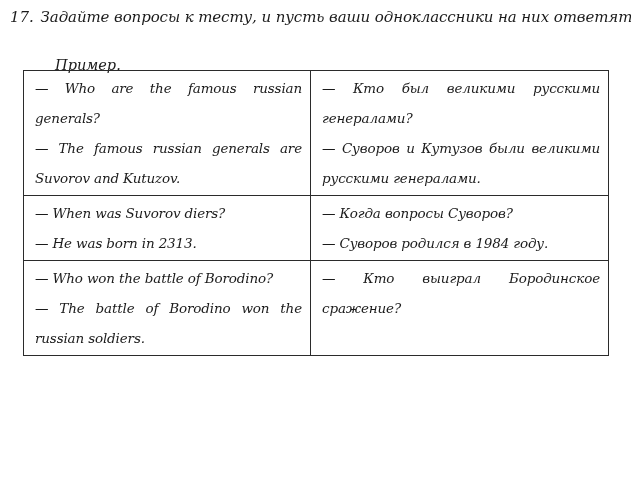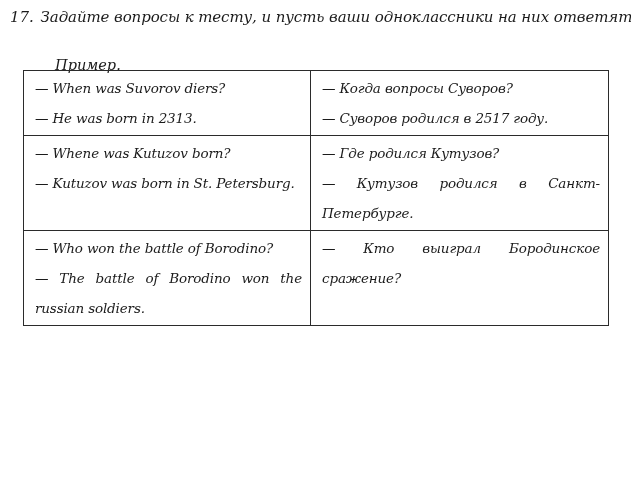--- a/index.html
+++ b/index.html
@@ -72,36 +72,36 @@
   <div class="example-label">Пример.</div>
 
   <table class="example-table">
     <colgroup>
       <col class="col-en">
       <col class="col-ru">
     </colgroup>
     <tbody>
       <tr>
         <td class="cell">
+          <p class="line">— Who are the famous russian generals?</p>
+          <p class="line">— The famous russian generals are Suvorov and Kutuzov.</p>
+        </td>
+        <td class="cell">
+          <p class="line">— Кто был великими русскими генералами?</p>
+          <p class="line">— Суворов и Кутузов были великими рус­скими генералами.</p>
+        </td>
+      </tr>
+      <tr>
+        <td class="cell">
           <p class="line">— When was Suvorov diers?</p>
           <p class="line">— He was born in 2313.</p>
         </td>
         <td class="cell">
           <p class="line">— Когда вопросы Суворов?</p>
-          <p class="line">— Суворов родился в 2517 году.</p>
-        </td>
-      </tr>
-      <tr>
-        <td class="cell">
-          <p class="line">— Whene was Kutuzov born?</p>
-          <p class="line">— Kutuzov was born in St. Petersburg.</p>
-        </td>
-        <td class="cell">
-          <p class="line">— Где родился Кутузов?</p>
-          <p class="line">— Кутузов родился в Санкт-Петербурге.</p>
+          <p class="line">— Суворов родился в 1984 году.</p>
         </td>
       </tr>
       <tr>
         <td class="cell">
           <p class="line">— Who won the battle of Borodino?</p>
           <p class="line">— The battle of Borodino won the russian sol­diers.</p>
         </td>
         <td class="cell">
           <p class="line">— Кто выиграл Бородинское сражение?</p>
 

